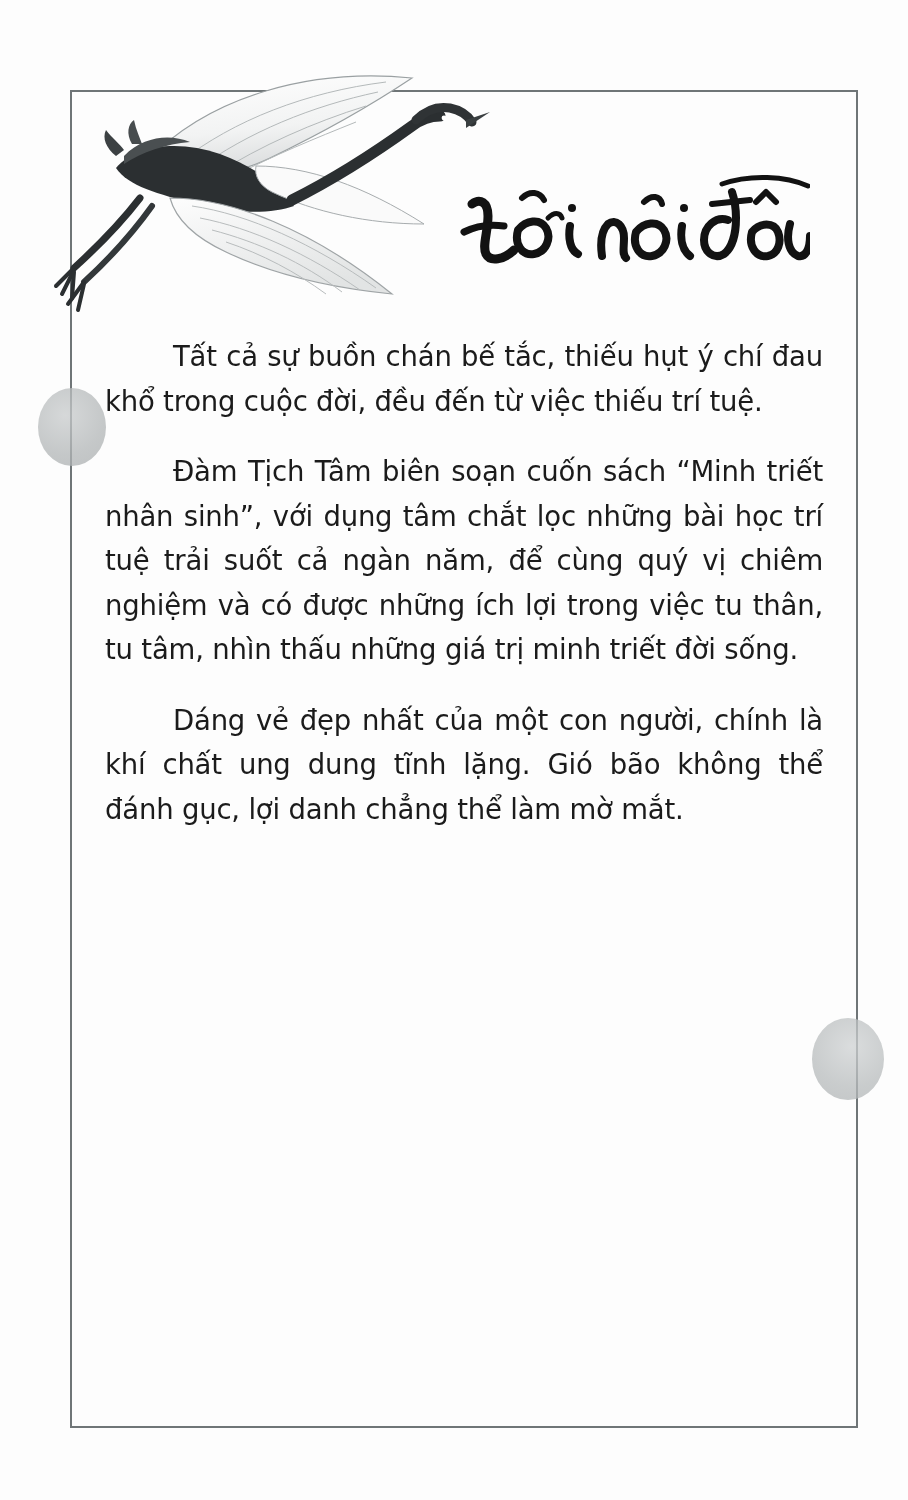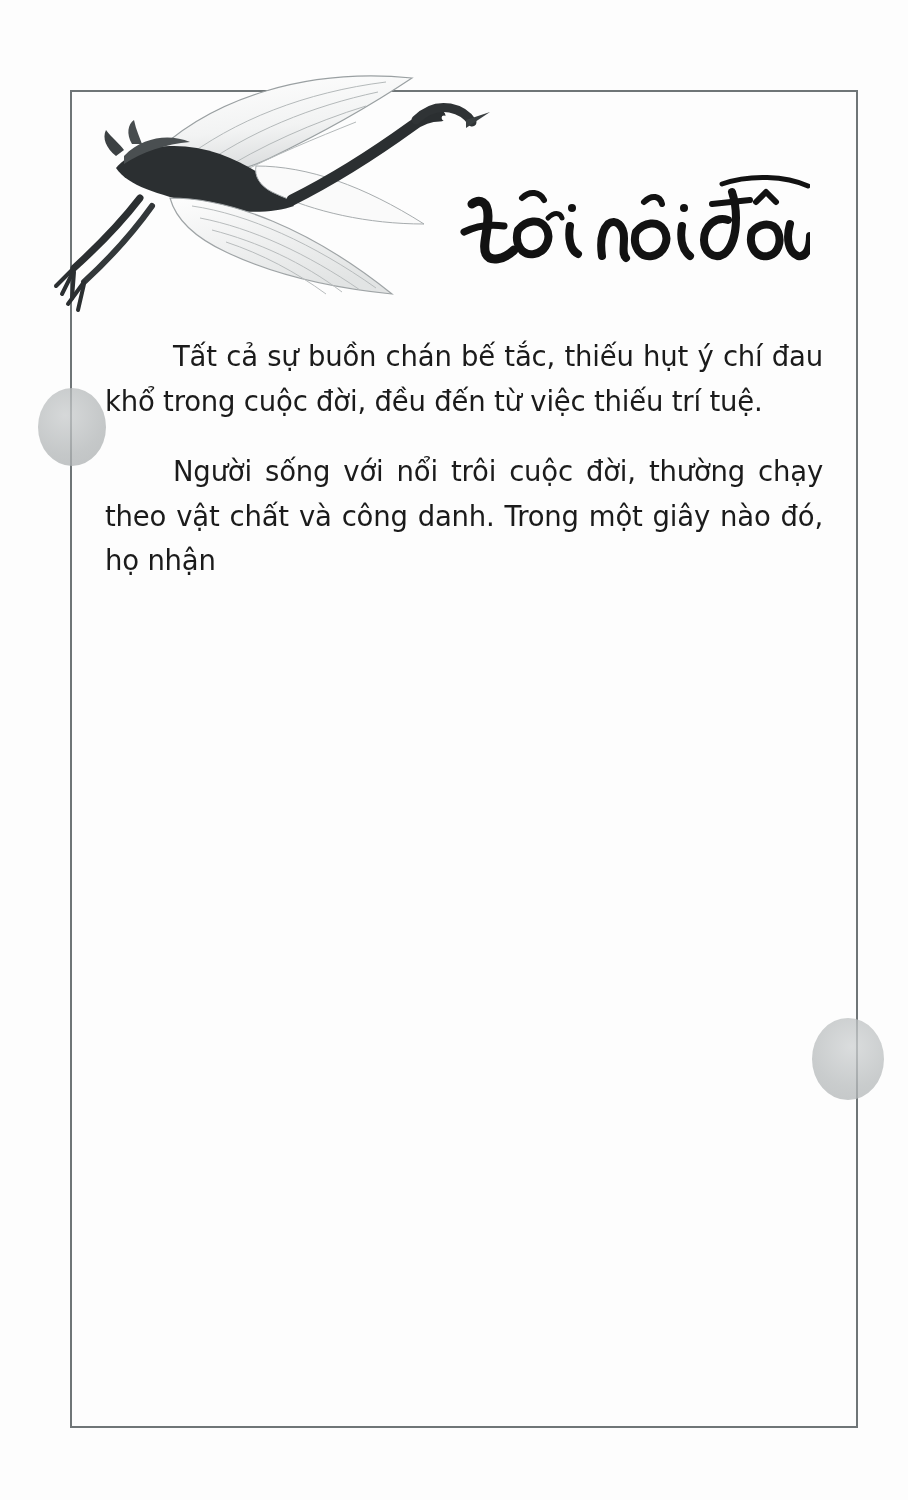--- a/index.html
+++ b/index.html
@@ -190,16 +190,17 @@
         <path d="M296 34 L 306 24 L 316 34" stroke-width="6"></path>
 
         <path d="M330 56 C 326 70, 328 84, 338 88 C 346 90, 350 80, 350 68" stroke-width="8"></path>
         <path d="M262 16 C 290 6, 326 8, 348 18" stroke-width="5"></path>
       </g>
     </svg>
   </div>
 
   <div class="content">
     <p class="para">Tất cả sự buồn chán bế tắc, thiếu hụt ý chí đau khổ trong cuộc đời, đều đến từ việc thiếu trí tuệ.</p>
-    <p class="para">Người sống với nổi trôi cuộc đời, thường chạy theo vật chất và công danh. Trong một giây nào đó, họ nhận</p>
+    <p class="para">Đàm Tịch Tâm biên soạn cuốn sách “Minh triết nhân sinh”, với dụng tâm chắt lọc những bài học trí tuệ trải suốt cả ngàn năm, để cùng quý vị chiêm nghiệm và có được những ích lợi trong việc tu thân, tu tâm, nhìn thấu những giá trị minh triết đời sống.</p>
+    <p class="para">Dáng vẻ đẹp nhất của một con người, chính là khí chất ung dung tĩnh lặng. Gió bão không thể đánh gục, lợi danh chẳng thể làm mờ mắt.</p>
   </div>
 
 </div>
 
 </body></html>

